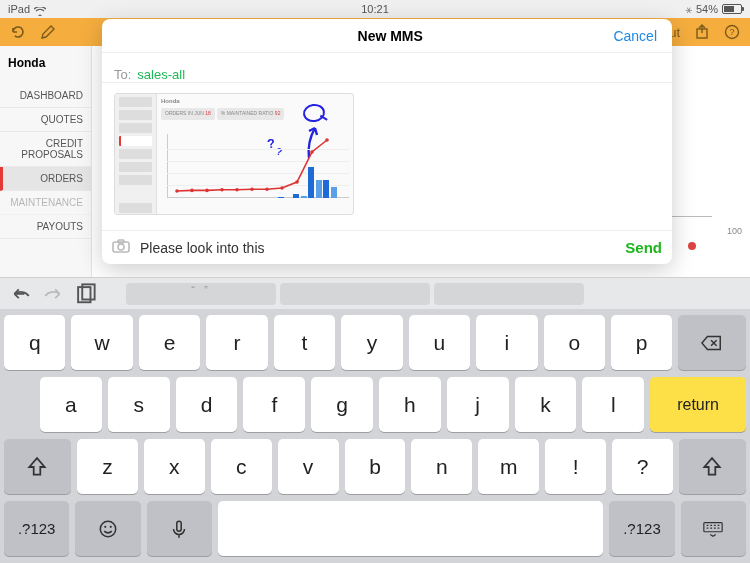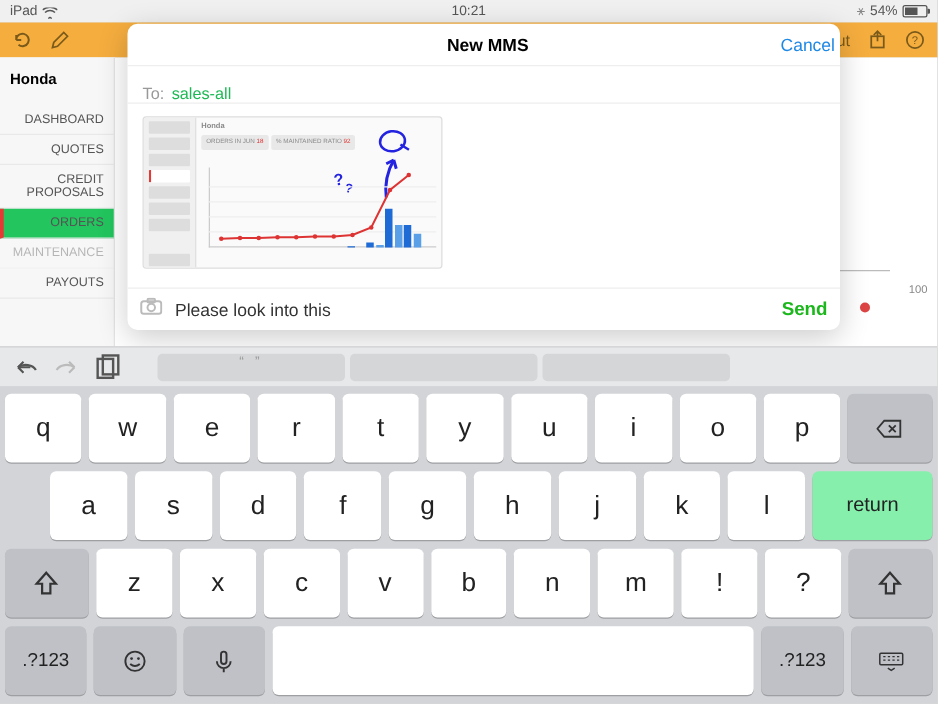--- a/index.html
+++ b/index.html
@@ -16,29 +16,29 @@
 
 .app-bg { position: absolute; top: 18px; left: 0; right: 0; height: 260px; }
 .app-toolbar { height: 28px; background: #f5ad3e; display: flex; align-items: center; padding: 0 10px; justify-content: space-between; }
 .tb-left, .tb-right { display: flex; gap: 14px; align-items: center; color: #7a5a1a; font-size: 14px; }
 .tb-icon { width: 16px; height: 16px; display: inline-block; }
 
 .app-body { display: flex; height: 232px; background: #fff; }
 .sidebar { width: 92px; background: #f7f7f7; border-right: 1px solid #e4e4e4; display: flex; flex-direction: column; }
 .brand { font-weight: bold; font-size: 12px; padding: 10px 8px 14px; }
 .side-item { font-size: 10px; color: #555; text-align: right; padding: 6px 8px; border-bottom: 1px solid #e9e9e9; line-height: 1.1; }
-.side-item.active { border-left: 3px solid #e53935; background: #22c55e; }
+.side-item.active { border-left: 3px solid #e53935; background: #e5e5e5; }
 
 .main-right { flex: 1; position: relative; }
 .axis-label { position: absolute; right: 8px; top: 180px; font-size: 9px; color: #888; }
 .axis-line { position: absolute; right: 38px; top: 170px; width: 40px; height: 1px; background: #bbb; }
 .dot { position: absolute; width: 8px; height: 8px; background: #d44; border-radius: 50%; right: 54px; top: 196px; }
 
 .modal { position: absolute; top: 19px; left: 102px; right: 78px; height: 245px; background: #fff; border-radius: 8px; box-shadow: 0 6px 24px rgba(0,0,0,0.2); display: flex; flex-direction: column; }
-.modal-header { height: 34px; display: flex; align-items: center; justify-content: space-between; padding: 0 4px; border-bottom: 1px solid #eee; }
+.modal-header { height: 34px; display: flex; align-items: center; justify-content: space-between; padding: 0 15px; border-bottom: 1px solid #eee; }
 .modal-title { font-weight: 600; font-size: 14px; }
 .cancel { color: #1e88e5; font-size: 14px; }
 .to-row { height: 30px; display: flex; align-items: flex-end; padding: 0 12px; border-bottom: 1px solid #eee; font-size: 13px; }
 .to-label { color: #999; margin-right: 6px; }
 .to-val { color: #1DB954; }
 
 .modal-body { flex: 1; padding: 10px 12px; position: relative; }
 .thumb { width: 240px; height: 122px; background: #fafafa; border: 1px solid #ddd; border-radius: 3px; position: relative; overflow: hidden; }
 .thumb-sidebar { position: absolute; left: 0; top: 0; bottom: 0; width: 42px; background: #f0f0f0; border-right: 1px solid #e0e0e0; }
 .thumb-side-item { height: 10px; margin: 3px 4px; background: #ddd; border-radius: 1px; }
@@ -73,21 +73,21 @@
 .sugg.center::after { content: '“    ”'; position: absolute; left: 50%; top: 1px; transform: translateX(-50%); font-size: 11px; color: #999; letter-spacing: 3px;}
 
 .keyboard { position: absolute; top: 309px; left: 0; right: 0; bottom: 0; background: #d2d4d8; padding: 6px 4px 4px; display: flex; flex-direction: column; gap: 7px; }
 .krow { display: flex; gap: 6px; justify-content: center; }
 .key { background: #fff; border-radius: 5px; box-shadow: 0 1px 0 rgba(0,0,0,0.25); height: 55px; display: flex; align-items: center; justify-content: center; font-size: 21px; color: #222; flex: 1; }
 .key.fn { background: #bfc1c6; font-size: 15px; }
 .key.space { flex: 5.6; }
 .key.shift, .key.bksp { flex: 1.1; background: #bfc1c6; }
 .row2-pad { width: 30px; }
 .key svg { width: 22px; height: 22px; }
-.key.return { flex: 1.55; font-size: 16px; background:#86efac;}
+.key.return { flex: 1.55; font-size: 16px; background:#fde047;}
 .key.sm { flex: 0.95; }
 
 </style>
 </head>
 <body>
 
 <div class="status-bar">
   <div class="status-left">
     <span>iPad</span>
     <span class="wifi-icon">

